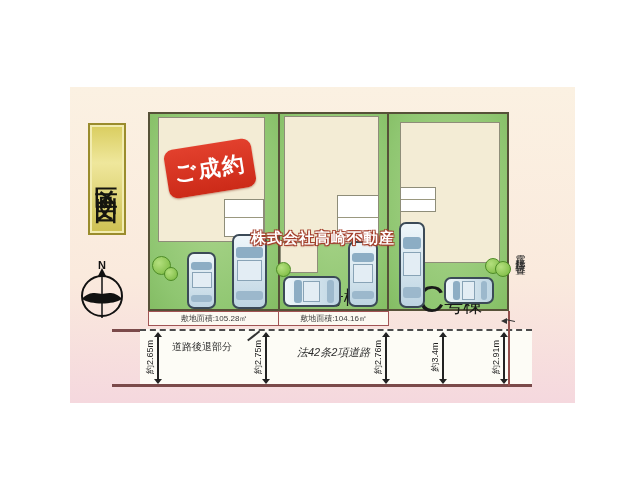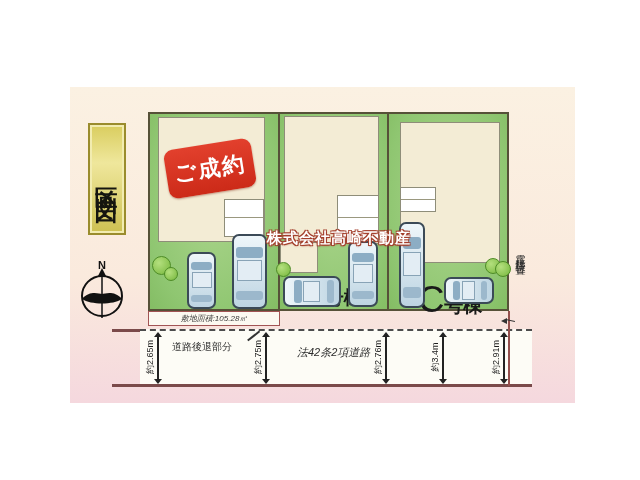--- a/index.html
+++ b/index.html
@@ -36,40 +36,40 @@
   #patch-b{position:absolute;left:280px;top:242px;width:38px;height:31px;background:#f3ecd5;
            border:1px solid #8e8d79;box-sizing:border-box;}
   .sold-badge{position:absolute;left:166px;top:144px;width:88px;height:49px;
         background:linear-gradient(180deg,#e2402d,#cc2a18);border-radius:9px;
         transform:rotate(-9deg);display:flex;align-items:center;justify-content:center;
         box-shadow:0 1px 2px rgba(120,30,10,.4);}
   .sold-badge span{color:#fff;font-weight:bold;font-size:22px;letter-spacing:2px;}
   .house-name{position:absolute;left:0;right:0;text-align:center;color:#191919;white-space:nowrap;}
   #name-b{top:154px;} #name-c{top:156px;}
   .house-name .big{font-size:37px;font-weight:500;}
-  .house-name .small{font-size:19px;font-weight:700;}
+  .house-name .small{font-size:19px;font-weight:400;}
   
   .car{position:absolute;box-sizing:border-box;border:2px solid #3b4a57;border-radius:7px;
        background:linear-gradient(180deg,#eef6fa 0%,#cfе0еа 40%,#bdd4e2 100%);
        background:linear-gradient(180deg,#eef6fa,#bdd4e2);}
   .car.h{background:linear-gradient(90deg,#eef6fa,#bdd4e2);}
   .car .cw,.car .cr,.car .cb{position:absolute;box-sizing:border-box;}
   .car.v .cw{left:7%;right:7%;top:16%;height:15%;background:#8cadc4;border-radius:3px;}
   .car.v .cr{left:10%;right:10%;top:34%;height:30%;background:#e3edf4;border:1px solid #88a3b6;}
   .car.v .cb{left:7%;right:7%;bottom:10%;height:13%;background:#9cb8cc;border-radius:3px;}
   .car.h .cw{top:7%;bottom:7%;left:16%;width:15%;background:#8cadc4;border-radius:3px;}
   .car.h .cr{top:10%;bottom:10%;left:34%;width:30%;background:#e3edf4;border:1px solid #88a3b6;}
   .car.h .cb{top:7%;bottom:7%;right:10%;width:13%;background:#9cb8cc;border-radius:3px;}
   
   .bush{position:absolute;border-radius:50%;border:1px solid #4e8c26;
         background:radial-gradient(circle at 35% 35%,#b4e07e,#76b63c);}
   
   .strip{position:absolute;box-sizing:border-box;height:15px;background:#fcf9f1;
          border:1px solid #a25454;font-size:8px;line-height:13px;text-align:center;color:#3d3d3d;
-         white-space:nowrap;overflow:hidden;font-style:italic;}
+         white-space:nowrap;overflow:hidden;}
   #strip-a{left:148px;top:311px;width:132px;}
   #strip-b{left:278px;top:311px;width:111px;}
   #strip-c{left:387px;top:311px;width:122px;}
   
   #road{position:absolute;left:140px;top:329px;width:392px;height:56px;background:#fdfcf6;
         border-top:2px dashed #4c4c4c;box-sizing:border-box;}
   #road-stub{position:absolute;left:112px;top:329px;width:28px;height:3px;background:#7b4a4a;}
   #road-bottom{position:absolute;left:112px;top:384px;width:420px;height:3px;background:#7b4a4a;}
   #pole-line{position:absolute;left:508px;top:311px;width:2px;height:75px;background:#95504d;}
   .warrow{position:absolute;width:10px;top:332px;height:52px;}
@@ -87,21 +87,21 @@
   #pole-label{position:absolute;left:513px;top:247px;writing-mode:vertical-rl;font-size:10px;
           letter-spacing:2px;color:#2c2c2c;}
   #pole-arrow{position:absolute;left:501px;top:318px;width:0;height:0;
           border-top:3px solid transparent;border-bottom:3px solid transparent;
           border-right:6px solid #333;}
   #pole-arrow-line{position:absolute;left:506px;top:320px;width:9px;height:1px;background:#333;
           transform:rotate(12deg);}
   
   #watermark{position:absolute;left:251px;top:229px;z-index:60;font-size:15px;font-weight:bold;
       color:#fff;letter-spacing:1px;white-space:nowrap;
-      text-shadow:-1px -1px 0 #a33f2c,1px -1px 0 #a33f2c,-1px 1px 0 #a33f2c,1px 1px 0 #a33f2c,0 1px 2px #a33f2c;margin-left:16px;}
+      text-shadow:-1px -1px 0 #a33f2c,1px -1px 0 #a33f2c,-1px 1px 0 #a33f2c,1px 1px 0 #a33f2c,0 1px 2px #a33f2c;}
 </style>
 </head>
 <body>
 
 <div id="screen">
   <div id="canvas"></div>
 
   <div class="title-box">
     <span>区画図</span>
   </div>
@@ -173,20 +173,21 @@
   </div>
   <div class="car h" style="left:444px;top:277px;width:50px;height:27px;">
     <span class="cw"></span>
     <span class="cr"></span>
     <span class="cb"></span>
   </div>
   <div class="bush" style="left:485px;top:258px;width:14px;height:14px;"></div>
   <div class="bush" style="left:495px;top:261px;width:14px;height:14px;"></div>
 
   <div class="strip" id="strip-a">敷地面積:105.28㎡</div>
+  <div class="strip" id="strip-b">敷地面積:104.16㎡</div>
 
   <div id="road"></div>
   <div id="road-stub"></div>
   <div id="road-bottom"></div>
   <div id="pole-line"></div>
 
   <div class="warrow" style="left:153px;">
       <span class="t"></span>
       <span class="ln"></span>
       <span class="b"></span>

